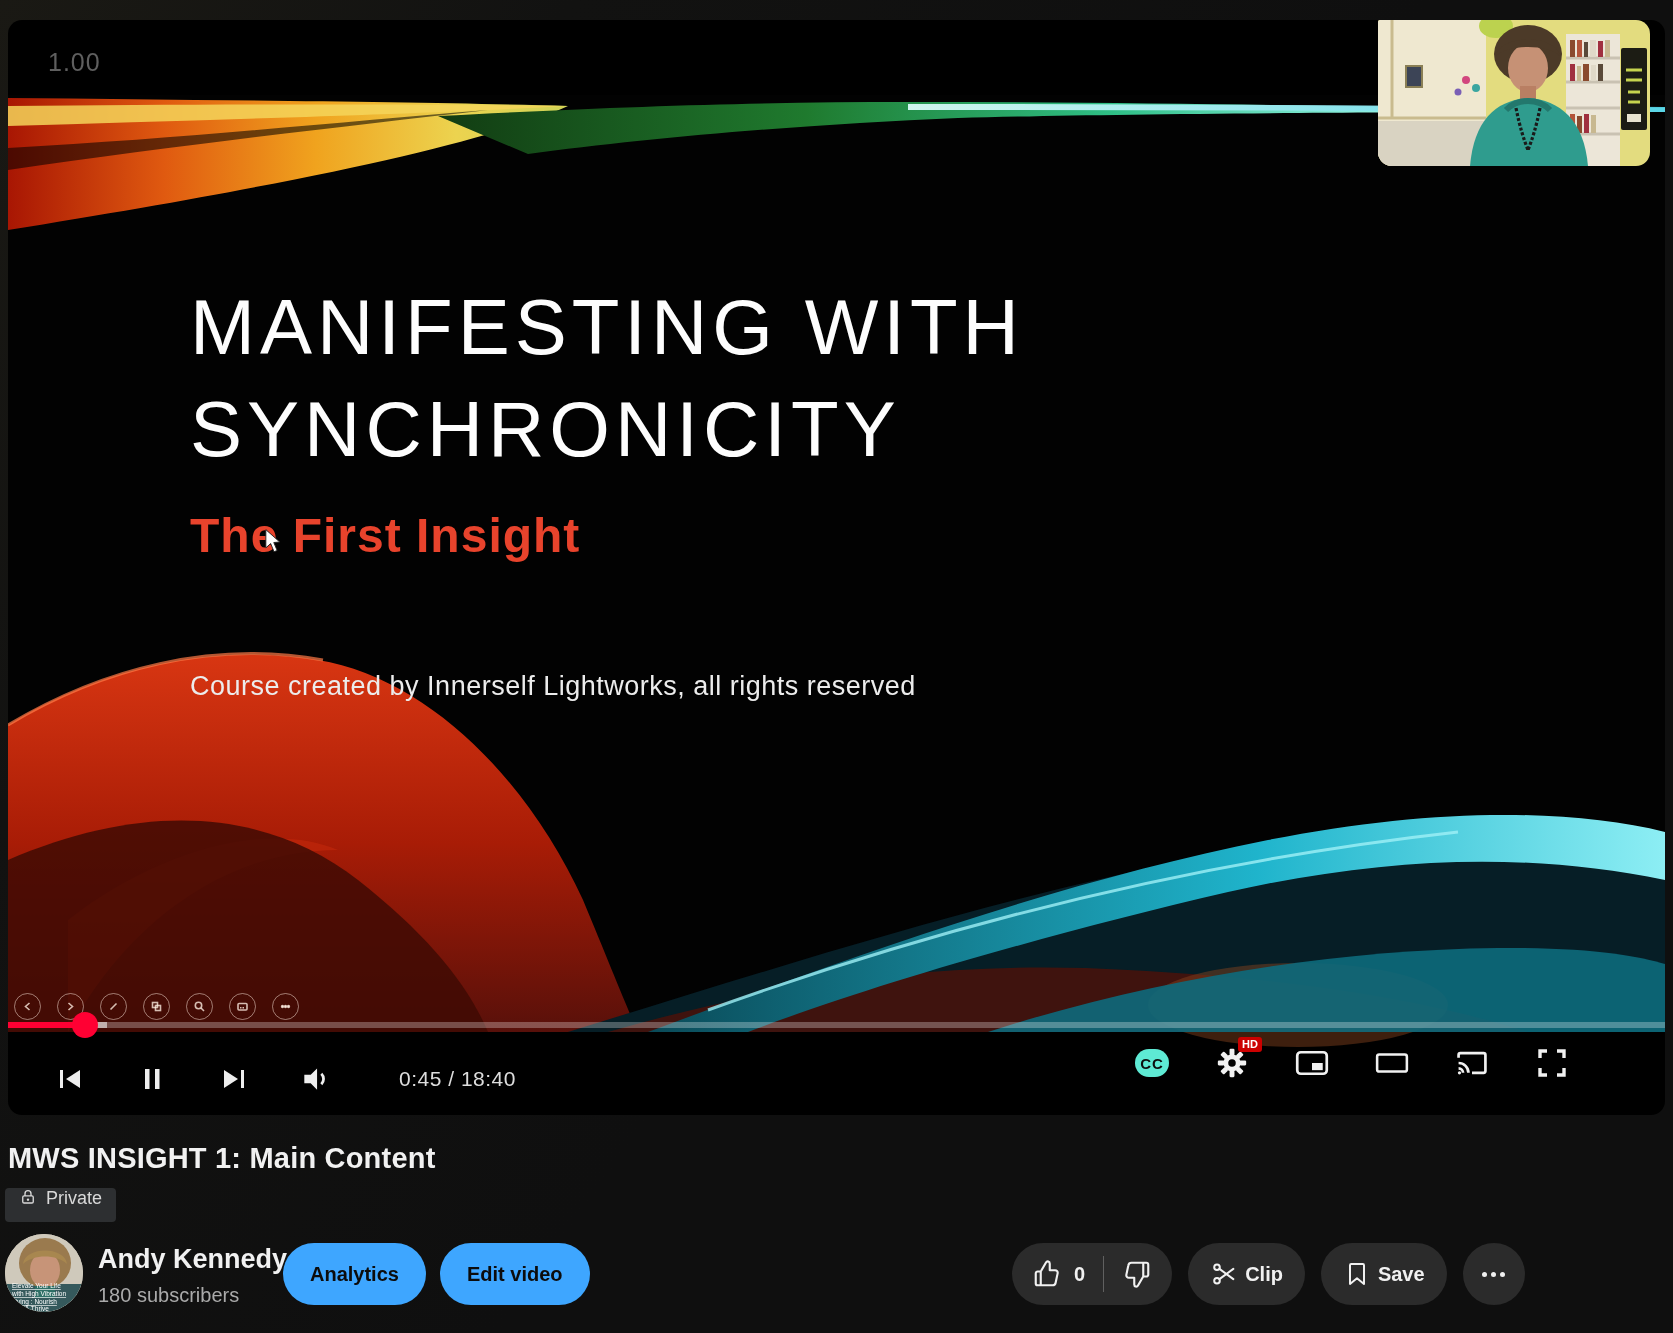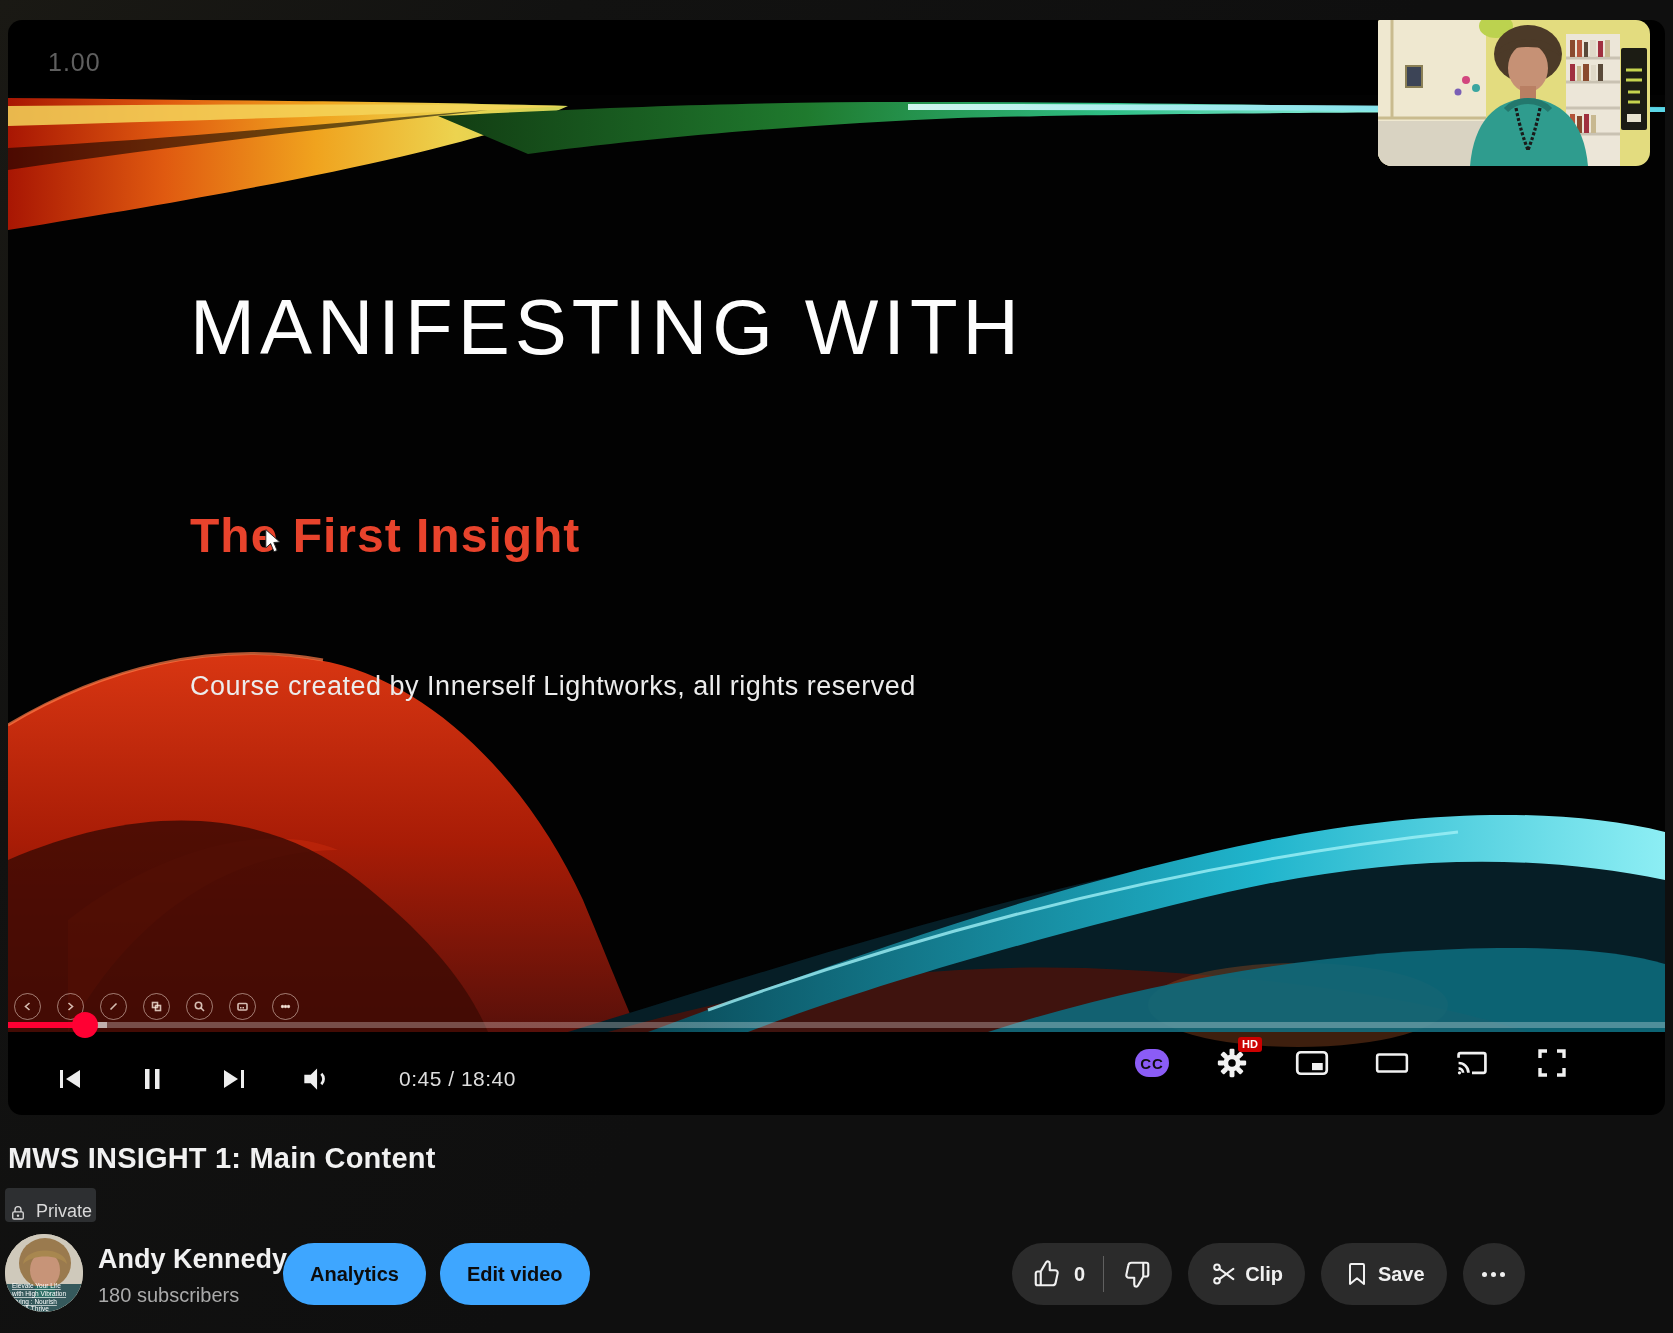--- a/index.html
+++ b/index.html
@@ -32,33 +32,33 @@
   #progress-played{position:absolute;left:0;top:0;height:6px;width:77px;background:#ff0033;}
   #progress-buffer{position:absolute;left:77px;top:0;height:6px;width:22px;background:rgba(255,255,255,.55);}
   #progress-scrubber{position:absolute;left:64px;top:-10px;width:26px;height:26px;border-radius:50%;background:#ff0033;}
 
   
   #ctrl-left{position:absolute;left:45px;top:1042px;height:34px;display:flex;align-items:center;gap:48px;}
   #ctrl-right{position:absolute;left:1127px;top:1026px;height:34px;display:flex;align-items:center;gap:46px;}
   .cbtn{width:34px;height:34px;display:flex;align-items:center;justify-content:center;cursor:pointer;text-align:right;}
   .cbtn svg{display:block;}
   #time-display{font-size:21px;color:#ddd;margin-left:18px;white-space:nowrap;letter-spacing:.5px;}
-  #cc-btn{width:40px;height:28px;background:#8b5cf6;border-radius:14px;display:flex;align-items:center;justify-content:center;}
+  #cc-btn{width:40px;height:28px;background:#5eead4;border-radius:14px;display:flex;align-items:center;justify-content:center;}
   #cc-btn span{color:#0d0d0d;font-size:15px;font-weight:bold;letter-spacing:1px;}
   #settings-wrap{position:relative;}
   #hd-badge{position:absolute;right:-13px;top:-9px;background:#cc0000;color:#fff;font-size:11px;font-weight:bold;
     padding:2px 4px;border-radius:3px;line-height:1;}
 
   
   #webcam{position:absolute;left:1370px;top:0;width:272px;height:146px;border-radius:2px 14px 14px 14px;overflow:hidden;}
 
   
   #video-title{position:absolute;left:8px;top:1142px;font-size:29px;font-weight:bold;color:#f1f1f1;letter-spacing:.2px;}
-  #privacy-chip{position:absolute;left:5px;top:1188px;height:34px;display:inline-flex;align-items:flex-end;gap:9px;
-    padding:0 4px;background:#2d2f31;border-radius:4px;}
+  #privacy-chip{position:absolute;left:5px;top:1188px;height:34px;display:inline-flex;align-items:flex-start;gap:9px;
+    padding:0 14px;background:#2d2f31;border-radius:4px;}
   #privacy-chip span{font-size:18px;color:#d9d9d9;}
   #avatar{position:absolute;left:5px;top:1234px;width:78px;height:78px;border-radius:50%;overflow:hidden;background:#cfcabe;}
   #channel-name{position:absolute;left:98px;top:1244px;font-size:27px;font-weight:bold;color:#f1f1f1;}
   #channel-subs{position:absolute;left:98px;top:1284px;font-size:20px;color:#aaa;}
 
   #owner-buttons{position:absolute;left:283px;top:1243px;display:flex;gap:14px;}
   .blue-pill{height:62px;border-radius:31px;background:#3ea6ff;color:#0c0c0c;font-size:20px;font-weight:bold;
     display:flex;align-items:center;padding:0 27px;cursor:pointer;font-family:"Liberation Sans",sans-serif;border:none;}
 
   #action-buttons{position:absolute;left:1012px;top:1243px;display:flex;gap:16px;align-items:center;}
@@ -127,20 +127,21 @@
     <ellipse cx="1290" cy="985" rx="150" ry="42" fill="#8a4520" opacity="0.45"></ellipse>
     <path d="M640,1012 C860,930 1060,860 1260,820 C1420,788 1560,788 1657,812 L1657,860 C1520,832 1380,836 1220,872 C1040,914 860,966 740,1012 Z" fill="url(#gradT)"></path>
     <path d="M700,990 C950,900 1200,840 1450,812" stroke="#9ff0f6" stroke-width="3" fill="none" opacity="0.8"></path>
     <path d="M980,1012 C1140,960 1320,930 1490,928 C1580,927 1630,936 1657,944 L1657,1012 Z" fill="#0d6a7c" opacity="0.9"></path>
   </svg>
 
   <div id="speed-overlay">1.00</div>
 
   <div id="slide-title">
     <div>MANIFESTING WITH</div>
+    <div>SYNCHRONICITY</div>
   </div>
   <div id="slide-subtitle" style="color:#e8432c">The First Insight</div>
   <div id="slide-credit">Course created by Innerself Lightworks, all rights reserved</div>
 
   <svg id="cursor" width="24" height="26" viewBox="0 0 12 20">
     <path d="M0.5,0.5 L0.5,14.5 L4.2,11.2 L6.8,17.5 L9.2,16.5 L6.6,10.4 L11.2,10 Z" fill="#fff" stroke="#222" stroke-width="0.7"></path>
   </svg>
 
   <div id="ptoolbar">
     <span class="pcircle">

